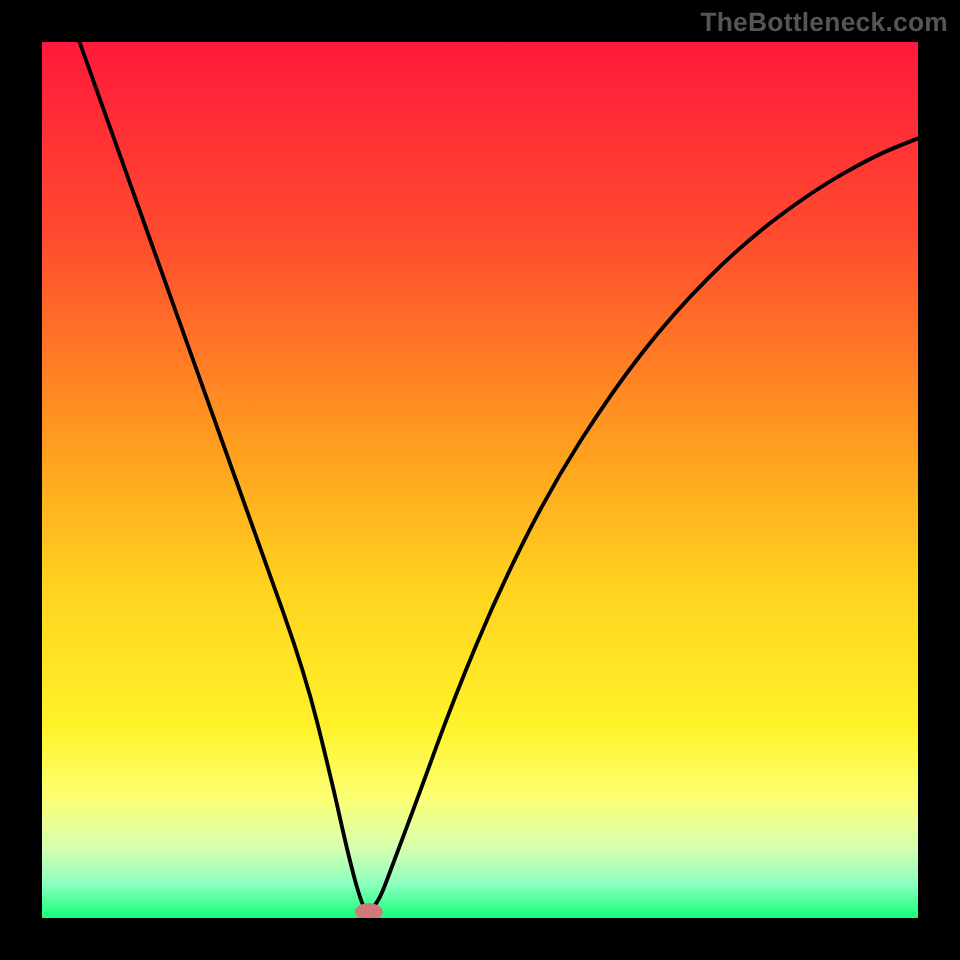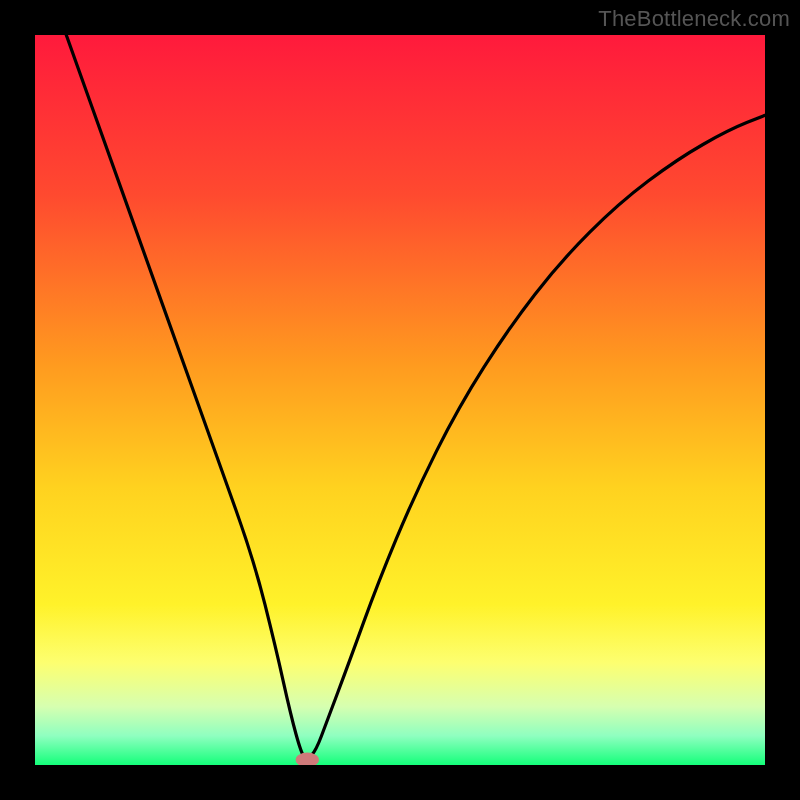--- a/index.html
+++ b/index.html
@@ -26,21 +26,21 @@
     width: 730px;
     height: 730px;
     overflow: hidden;
   }
   .watermark {
     position: absolute;
     top: 6px;
     right: 10px;
     color: #555;
     font-size: 22px;
-    font-weight: 400;
+    font-weight: 700;
     letter-spacing: 0.2px;
   }
   svg { display: block; }
 </style>
 </head>
 <body>
 
 <div class="frame">
 
   <div class="watermark">TheBottleneck.com</div>

